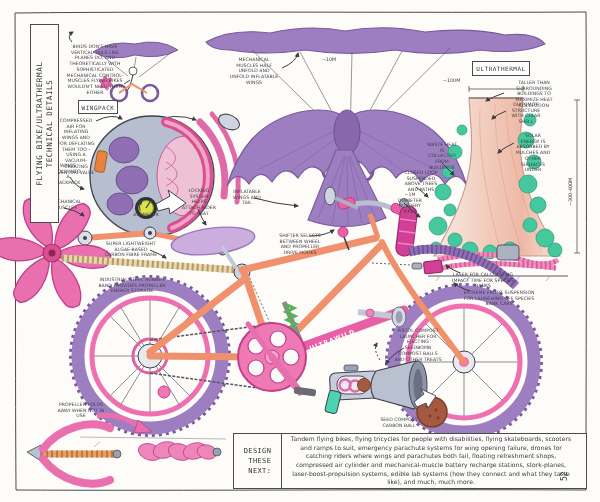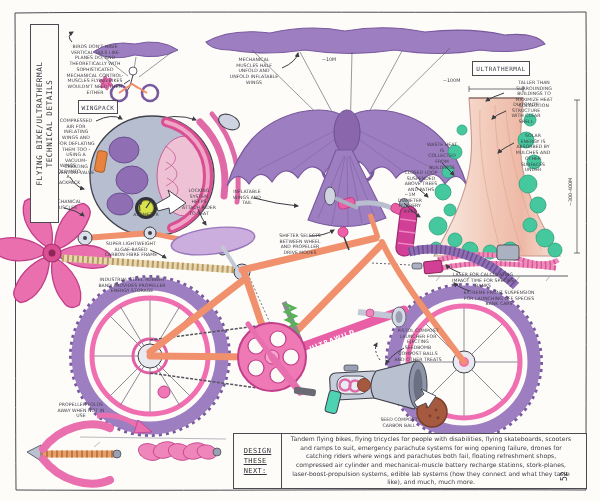--- a/index.html
+++ b/index.html
@@ -16,21 +16,21 @@
   #title-inner{position:absolute;left:1px;top:195px;width:193px;height:25px;transform:rotate(-90deg);
         transform-origin:0 0;display:flex;flex-direction:column;justify-content:center;}
   .title-line{font-family:"DejaVu Sans Mono",monospace;font-size:7.6px;letter-spacing:.6px;color:#33333b;
         text-align:center;line-height:1.25;white-space:nowrap;}
   #brand{position:absolute;left:308px;top:336px;transform:rotate(-21deg);color:#fff;font-size:6px;
         font-weight:bold;letter-spacing:1.1px;font-family:"DejaVu Sans",sans-serif;z-index:7;}
   #design-box{position:absolute;left:233px;top:433px;width:352px;height:54px;border:1.1px solid #4a4a50;
         display:flex;z-index:6;background:#fdfcf9;}
   #dn-left{width:47px;border-right:1.1px solid #4a4a50;display:flex;align-items:center;justify-content:center;}
   .dn-label{white-space:pre-line;font-family:"DejaVu Sans Mono",monospace;font-size:7px;line-height:1.45;
-        color:#33333b;text-align:left;letter-spacing:.4px;text-decoration:underline;}
+        color:#33333b;text-align:right;letter-spacing:.4px;}
   #dn-right{flex:1;display:flex;align-items:center;padding:2px 14px 2px 8px;}
   .dn-text{font-size:6.1px;line-height:1.42;color:#3c3c44;text-align:center;font-family:"DejaVu Sans",sans-serif;}
   #page-num{position:absolute;left:560px;top:481px;width:18px;font-family:"DejaVu Sans Mono",monospace;
         font-size:8px;color:#33333b;z-index:7;}
 </style>
 </head>
 <body>
 
 <div id="stage">
 

